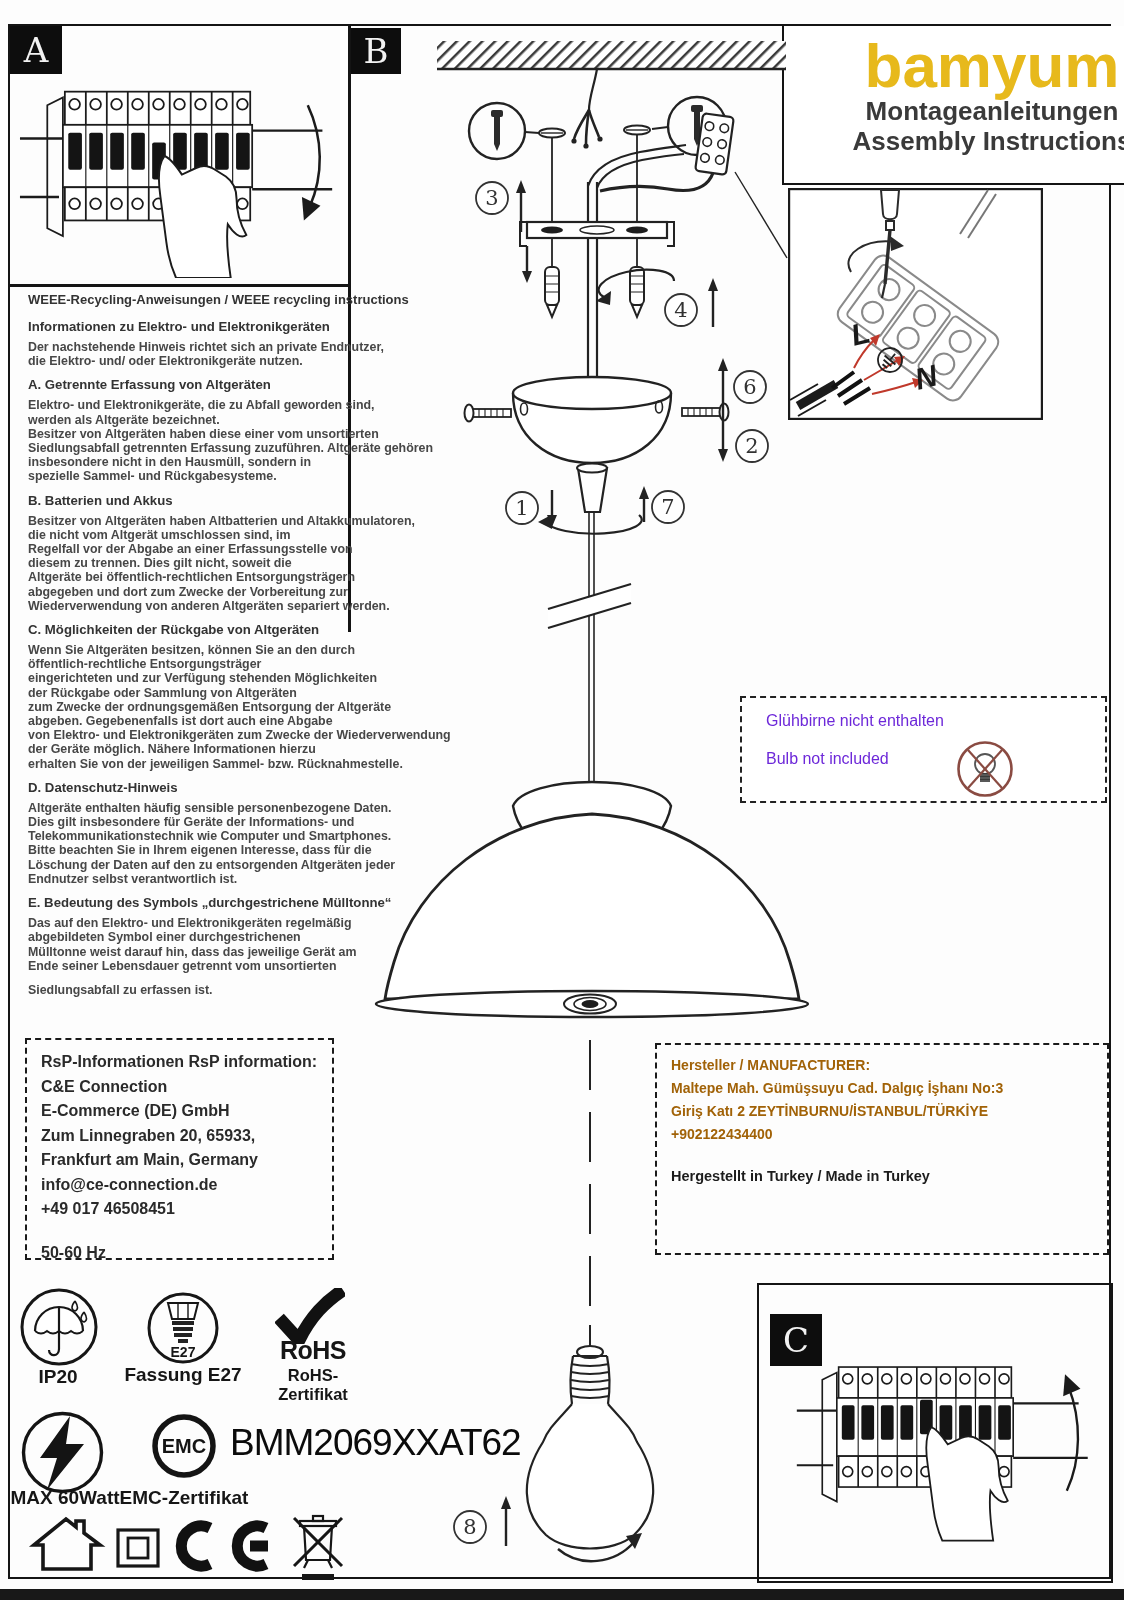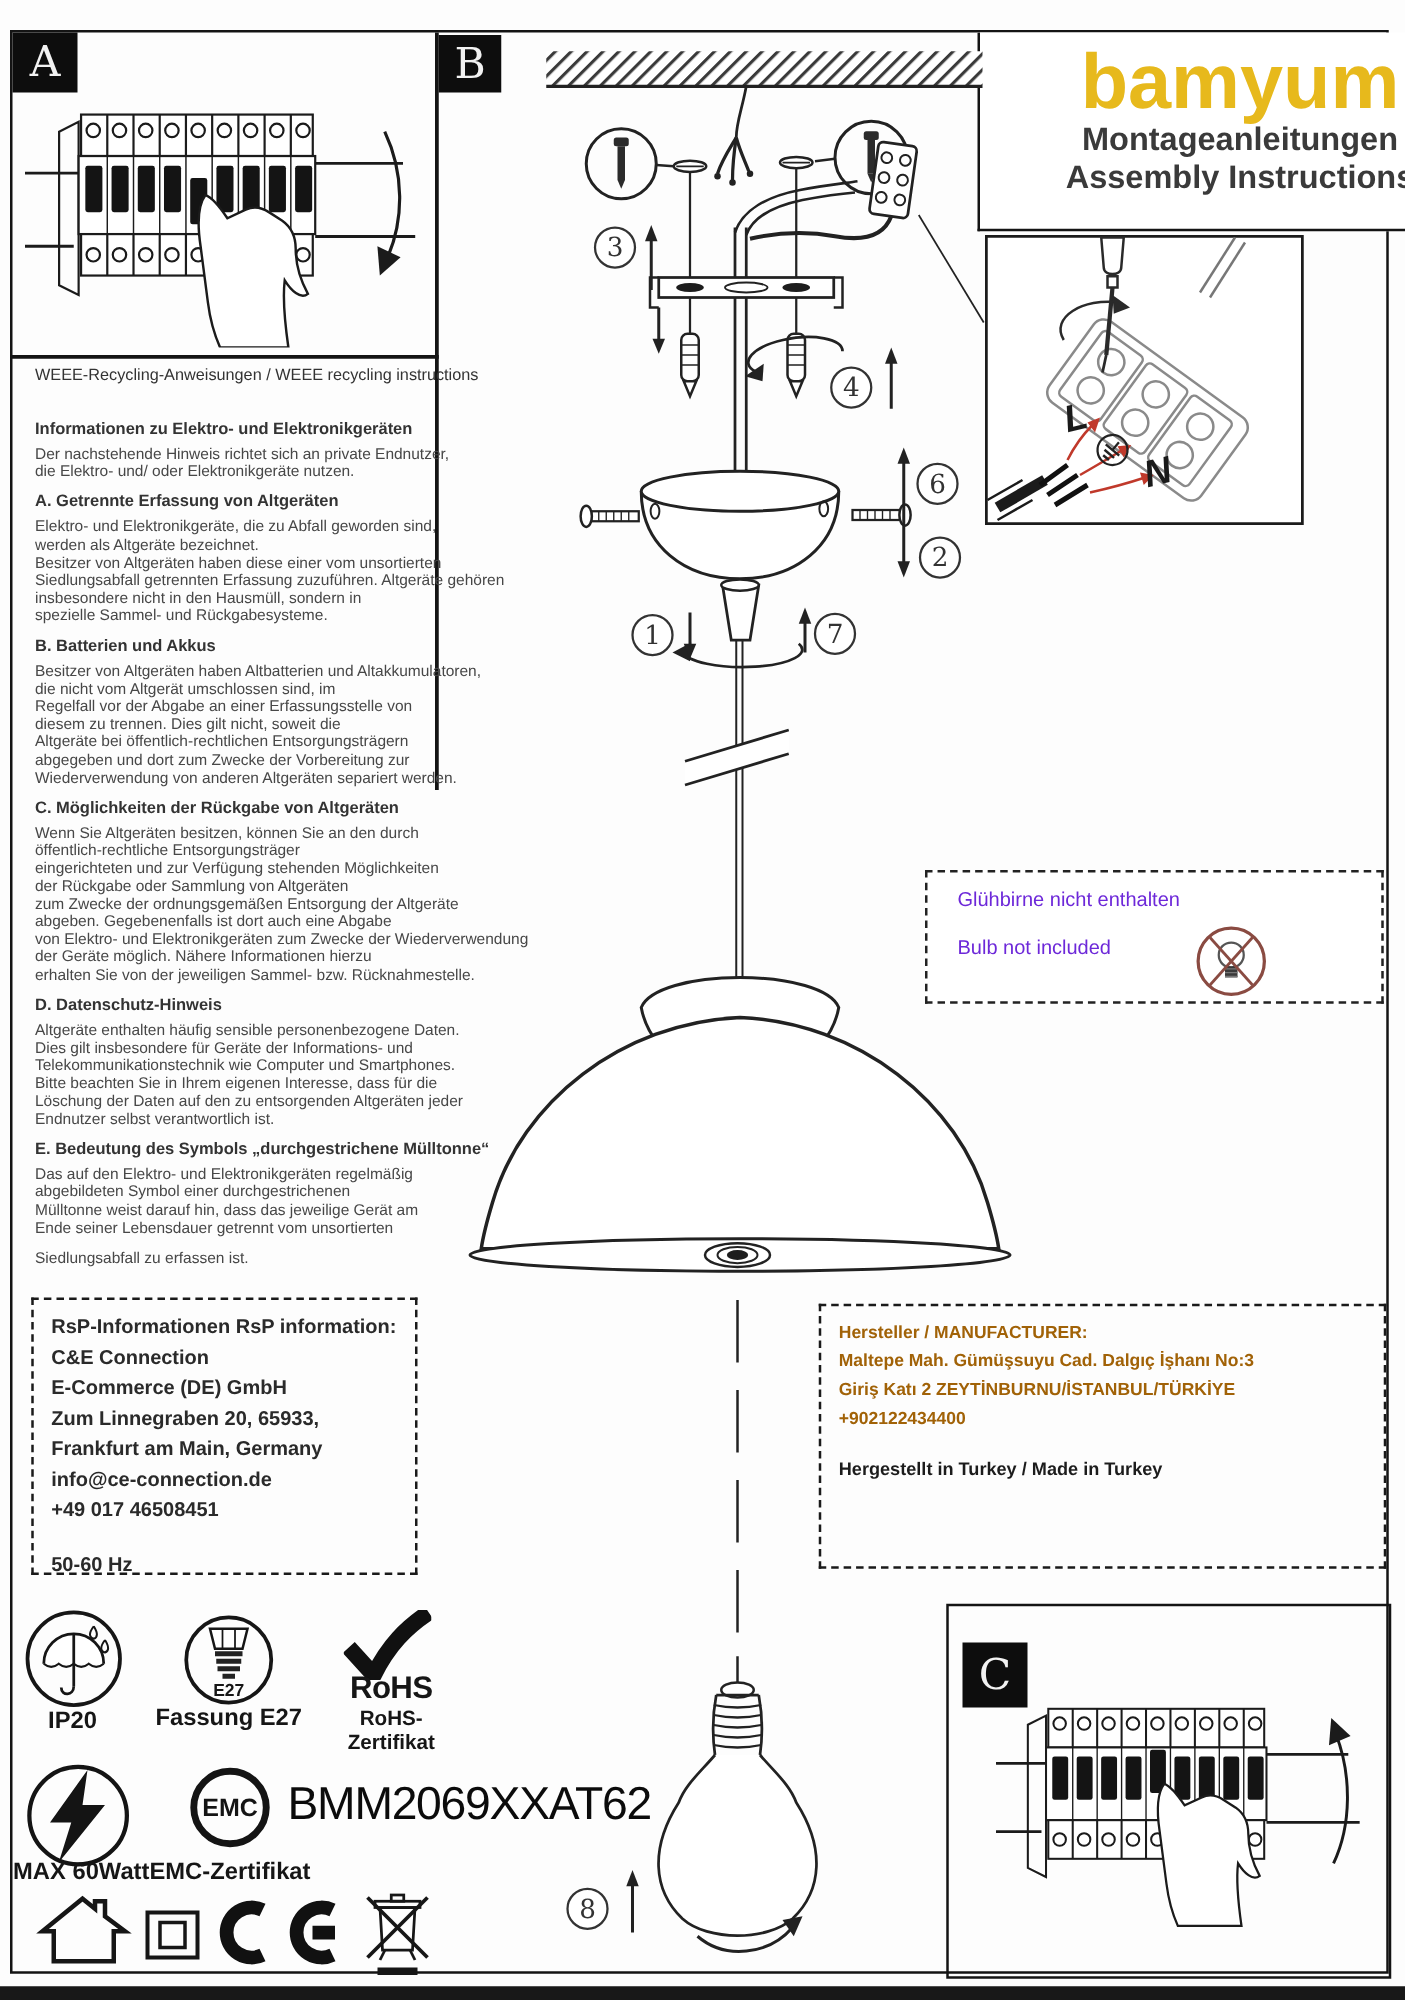--- a/index.html
+++ b/index.html
@@ -15,23 +15,23 @@
   #tagA{left:10px;top:26px;width:52px;height:48px;}
   #tagB{left:351px;top:28px;width:50px;height:46px;}
   #tagC{left:770px;top:1314px;width:52px;height:52px;}
   #panelC-box{left:757px;top:1283px;width:352px;height:296px;border:2px solid #141414;}
   #logo-box{left:782px;top:26px;width:328px;height:157px;border-left:2.5px solid #141414;
             border-bottom:2.5px solid #141414;background:#fff;text-align:center;padding-left:44px;}
   #brand{margin-top:10px;font-size:62px;font-weight:bold;color:#e7b91c;letter-spacing:0px;line-height:60px;}
   .subtitle{font-size:26px;font-weight:bold;color:#3a3a3a;line-height:30px;}
   
   #weee{left:28px;top:292px;width:470px;}
-  .weee-title{font-size:13px;font-weight:normal;color:#333;margin-bottom:28px;}
+  .weee-title{font-size:13px;font-weight:bold;color:#333;margin-bottom:12px;}
   .weee-h{font-size:13.2px;font-weight:bold;color:#333;margin:9px 0 6px 0;}
-  .weee-p{font-size:12.4px;color:#474747;line-height:14.2px;white-space:pre-line;margin:0 0 3px 0;}
+  .weee-p{font-size:12.4px;color:#474747;line-height:14.2px;white-space:pre-line;margin:0 0 3px 0;font-weight:bold;}
   
   #notice-box{left:740px;top:696px;width:363px;height:103px;border:2.5px dashed #222;background:#fff;}
   .notice-line{position:absolute;left:24px;font-size:16px;color:#6d28d9;}
   
   #rsp-box{left:25px;top:1038px;width:305px;height:218px;border:2.5px dashed #1a1a1a;}
   .rsp-line{margin-left:14px;font-size:16px;font-weight:bold;color:#2a2a2a;line-height:24.5px;}
   #rsp-box .rsp-line:first-child{margin-top:10px;}
   #rsp-box .rsp-line:last-child{margin-top:19px;}
   #mfr-box{left:655px;top:1043px;width:450px;height:208px;border:2.5px dashed #1a1a1a;}
   .mfr-line{margin-left:14px;font-size:14px;font-weight:bold;color:#a16207;line-height:23px;}

